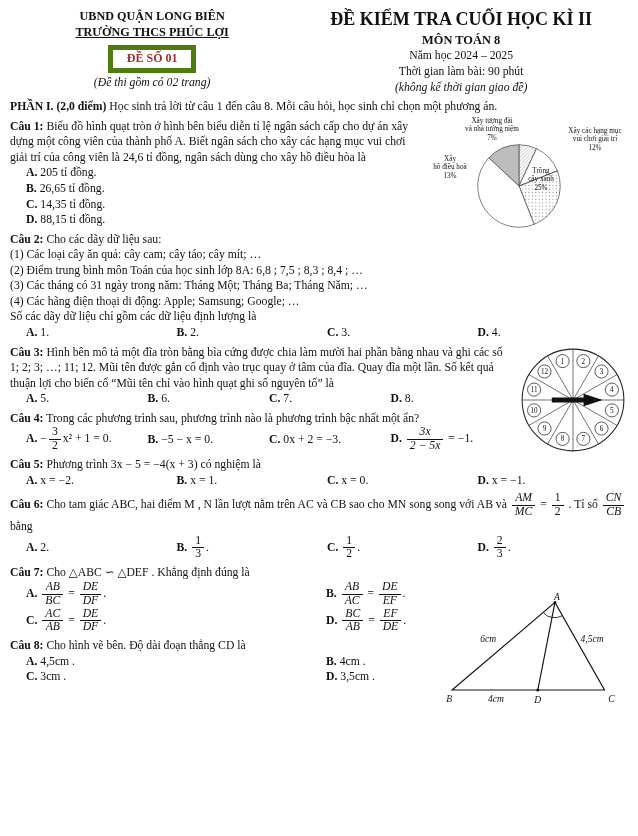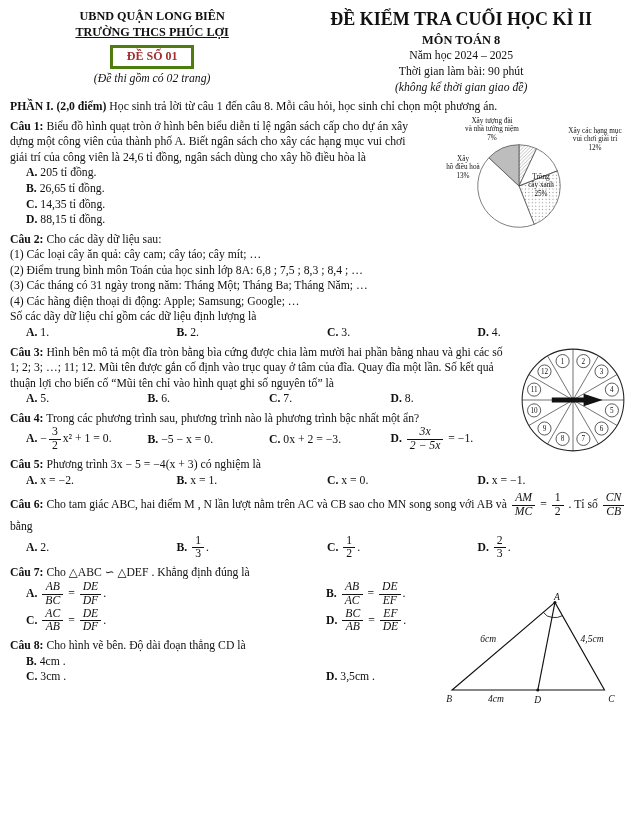--- a/index.html
+++ b/index.html
@@ -13,21 +13,21 @@
   .b { font-weight:bold; }
   .i { font-style:italic; }
   .u { text-decoration:underline;font-family:Liberation Serif, serif; }
 
   .hdr { display:flex; }
   .hdr-left { width:46%; text-align:center; }
   .hdr-right { width:54%; text-align:center; }
   .hdr-left .org { font-weight:bold; font-size:12.2px; }
   .hdr-right .t1 { font-weight:bold; font-size:18px; }
   .hdr-right .t2 { font-weight:bold; font-size:12.4px; }
-  .code-box { display:inline-block; border:3px solid #4d7c0f; padding:1px 14px;
+  .code-box { display:inline-block; border:5px solid #4d7c0f; padding:1px 14px;
               font-weight:bold; color:#a12f2f; margin:5px 0 2px 0; font-size:12px; }
 
   .part-head { margin-top:4px; }
   .q { margin-top:4px; }
   .qlabel { font-weight:bold; }
   .opt-letter { font-weight:bold; }
 
   .opts-v { padding-left:16px; }
   .opt-row { display:grid; grid-template-columns:repeat(4,1fr); padding-left:16px; overflow:hidden; align-items:center; }
   .opt-row2 { display:grid; grid-template-columns:300px 1fr; padding-left:16px; overflow:hidden; align-items:center; }
@@ -37,22 +37,22 @@
   .frac .fnum { display:block; border-bottom:1px solid #111; padding:0 3px; }
   .frac .fden { display:block; padding:0 3px; }
   .frac.plain { font-style:normal; }
 
   .pie-fig { float:right; width:208px; height:126px; position:relative;
              margin-left:6px; font-size:7.2px; line-height:1.18; }
   .pie-fig svg { position:absolute; left:56px; top:24px; }
   .plab { position:absolute; text-align:center; }
   .plab.monument { left:29px; top:-2px; width:86px; }
   .plab.recreation { left:142px; top:8px; width:66px; }
-  .plab.lake { left:18px; top:36px; width:50px; }
-  .plab.trees { left:98px; top:54px; width:46px; }
+  .plab.lake { left:5px; top:36px; width:50px; }
+  .plab.trees { left:98px; top:48px; width:46px; }
   .plab.clearance { left:26px; top:80px; width:66px; }
 
   .spin-fig { float:right; width:106px; height:106px; margin:2px 2px 2px 8px; }
   .spin-fig text { font-family:"Liberation Serif",serif; font-size:6.8px; font-style:normal; fill:#111; text-anchor:middle; }
 
   .q78wrap { margin-top:4px; }
   .tri-fig { float:right; width:188px; height:120px; margin:26px 0 0 6px; }
   .tri-fig text { font-family:"Liberation Serif",serif; font-style:italic; font-size:10px; fill:#111; }
 </style>
 </head>
@@ -256,20 +256,21 @@
     </div>
     <div class="opt-row2">
       <span><span class="opt-letter">C.</span> <span class="frac"><span class="fnum">AC</span><span class="fden">AB</span></span><span> = </span><span class="frac"><span class="fnum">DE</span><span class="fden">DF</span></span><span>.</span></span>
       <span><span class="opt-letter">D.</span> <span class="frac"><span class="fnum">BC</span><span class="fden">AB</span></span><span> = </span><span class="frac"><span class="fnum">EF</span><span class="fden">DE</span></span><span>.</span></span>
     </div>
   </div>
 
   <div class="q">
     <div><span class="qlabel">Câu 8:</span><span> Cho hình vẽ bên. Độ dài đoạn thẳng CD là</span></div>
     <div class="opt-row2">
+      <span><span class="opt-letter">A.</span><span> 4,5cm .</span></span>
       <span><span class="opt-letter">B.</span><span> 4cm .</span></span>
     </div>
     <div class="opt-row2">
       <span><span class="opt-letter">C.</span><span> 3cm .</span></span>
       <span><span class="opt-letter">D.</span><span> 3,5cm .</span></span>
     </div>
   </div>
 </div>
 
 </body></html>

